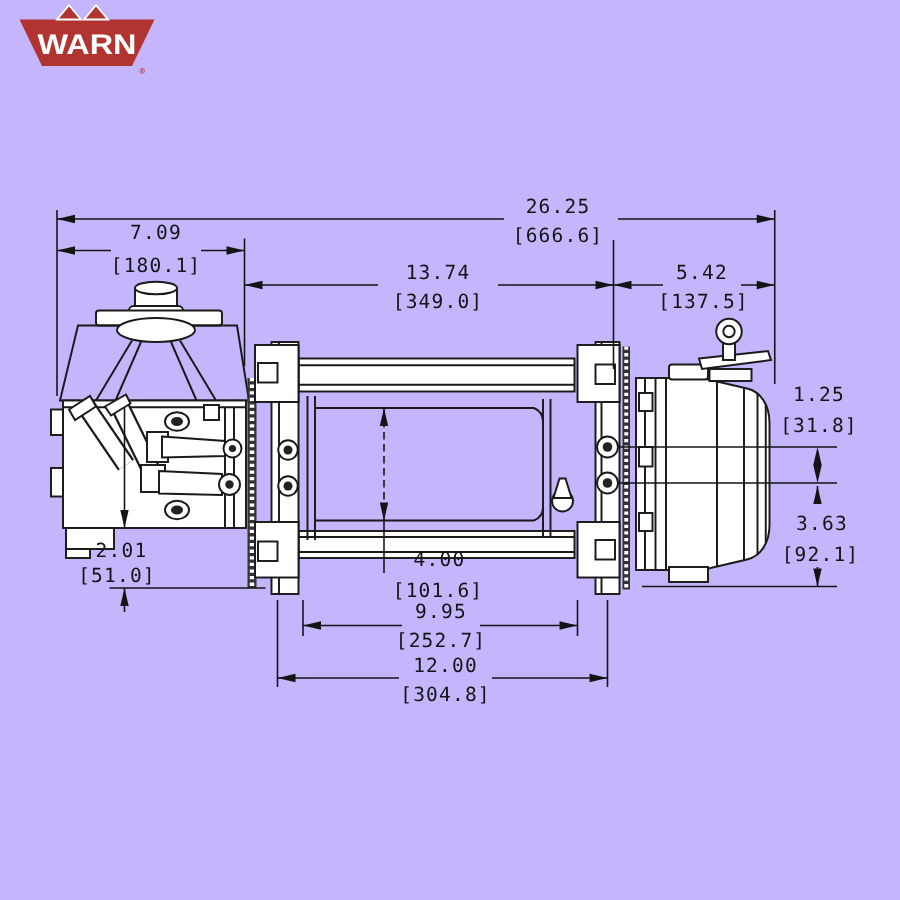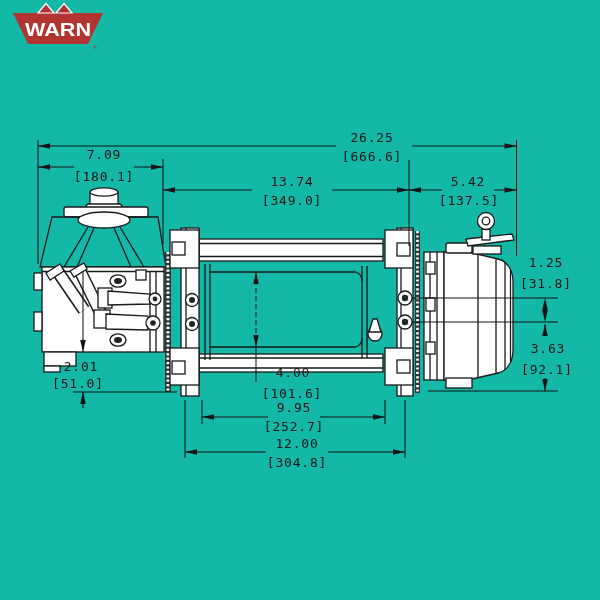--- a/index.html
+++ b/index.html
@@ -1,16 +1,16 @@
 <!DOCTYPE html>
 <html><head>
 <meta charset="utf-8">
 <style>
   html,body{margin:0;padding:0;background:#ffffff;}
-  .canvas{position:relative;width:600px;height:600px;background:#14b8a6;overflow:hidden;}
+  .canvas{position:relative;width:600px;height:600px;background:#c4b5fd;overflow:hidden;}
   svg text{font-family:"DejaVu Sans Mono","Liberation Mono",monospace;font-size:13px;letter-spacing:0.8px;fill:#141414;}
   svg text.brand{font-family:"Liberation Sans","DejaVu Sans",sans-serif;font-weight:bold;fill:#ffffff;font-size:19px;letter-spacing:0;}
   svg text.reg{font-size:6px;letter-spacing:0;fill:#b13430;}
   .obj{stroke:#1a1a1a;stroke-width:1.3;fill:none;}
   .objw{stroke:#1a1a1a;stroke-width:1.3;fill:#ffffff;}
   .dim{stroke:#141414;stroke-width:1.05;fill:none;}
   .arr{fill:#141414;stroke:none;}
 </style>
 </head>
 <body>

